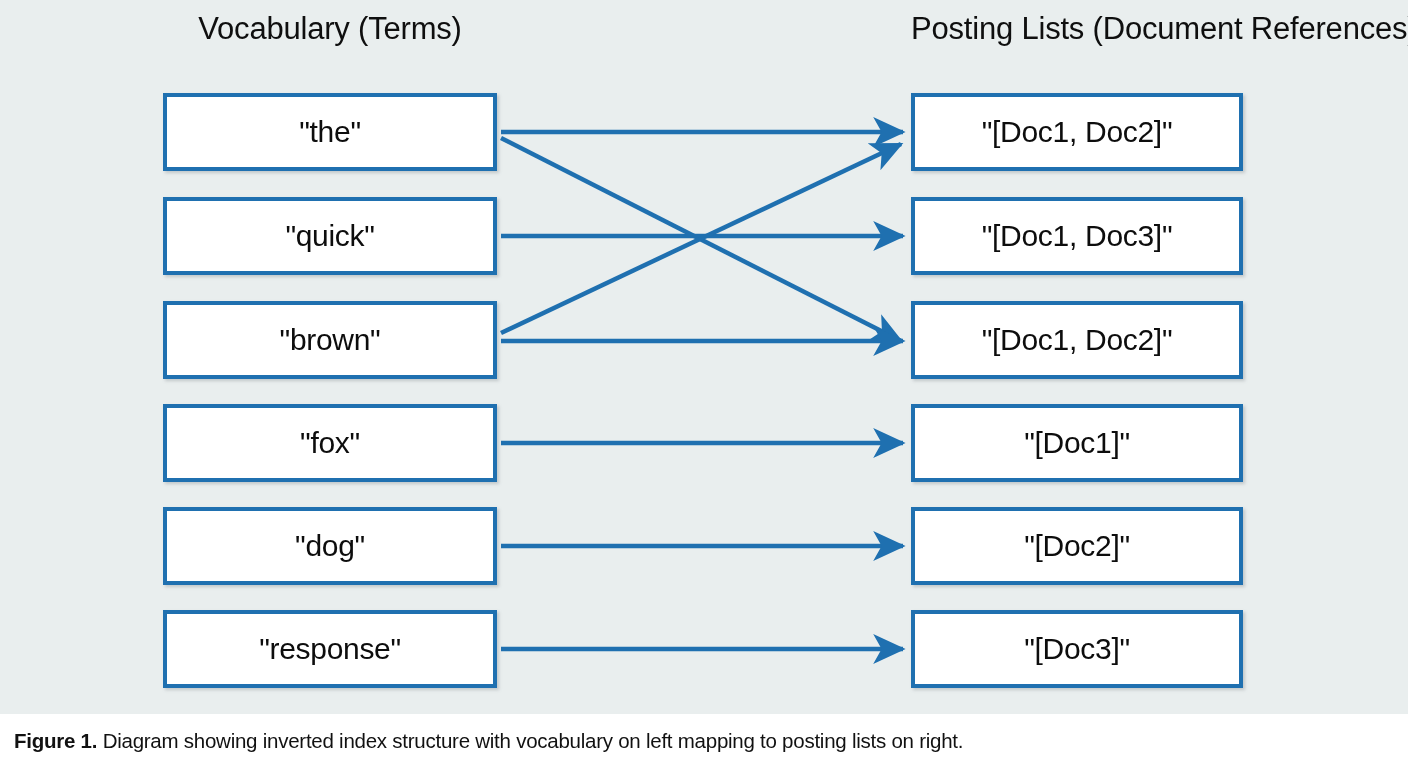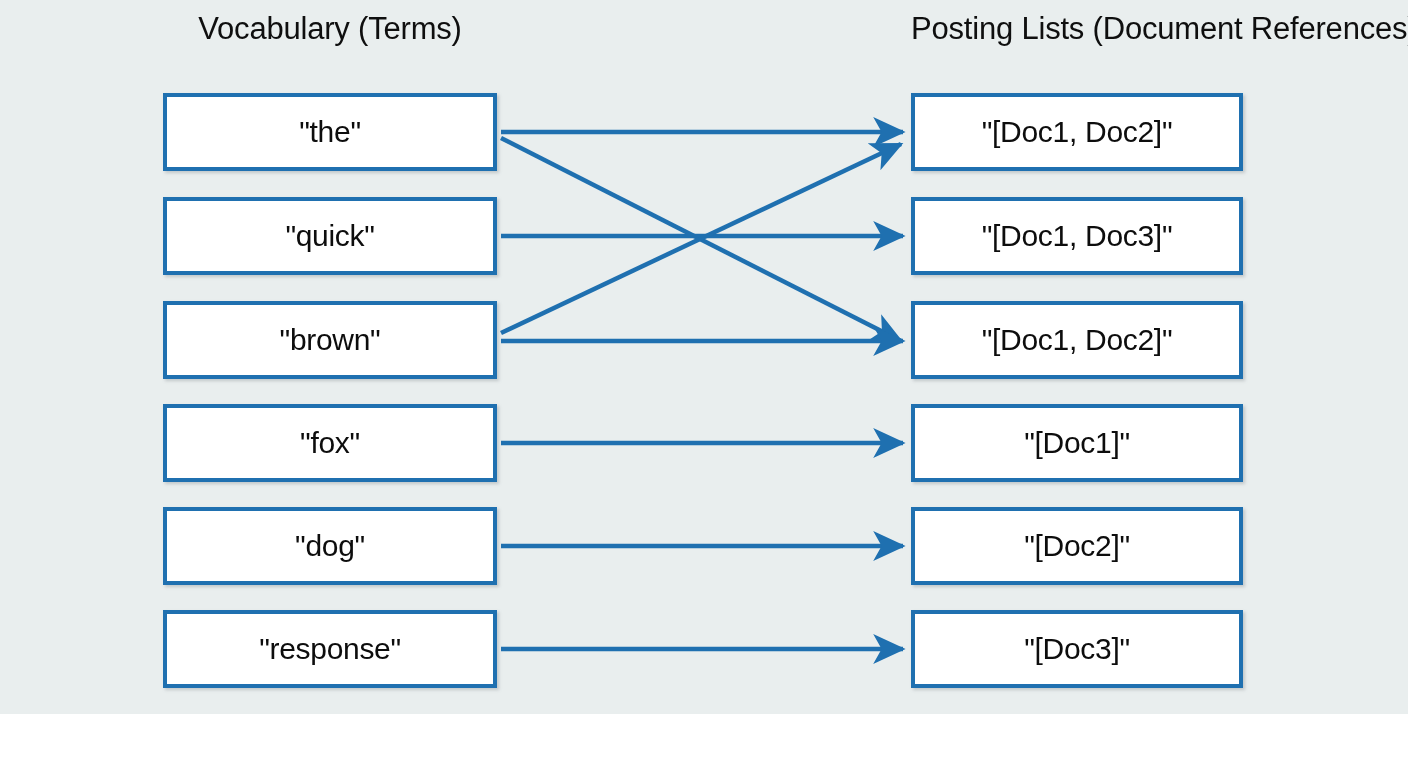--- a/index.html
+++ b/index.html
@@ -161,14 +161,19 @@
     </div>
     <div class="node-box posting-box" style="top:507px">
       <span class="node-label">"[Doc2]"</span>
     </div>
     <div class="node-box posting-box" style="top:610px">
       <span class="node-label">"[Doc3]"</span>
     </div>
 
   </div>
 
+  <div id="caption-bar">
+    <div id="caption-text">
+      <span class="cap-bold">Figure 1.</span><span> Diagram showing inverted index structure with vocabulary on left mapping to posting lists on right.</span>
+    </div>
+  </div>
 
 </div>
 
 </body></html>

